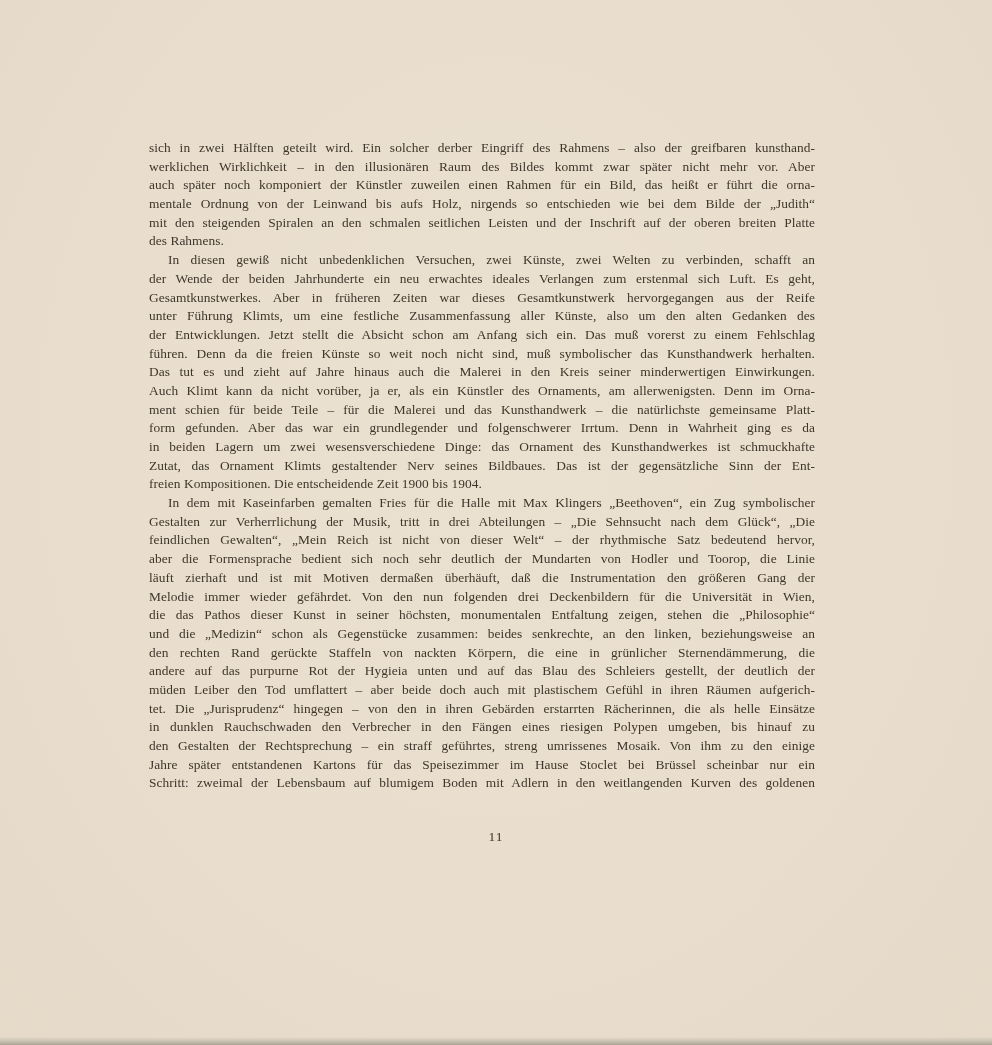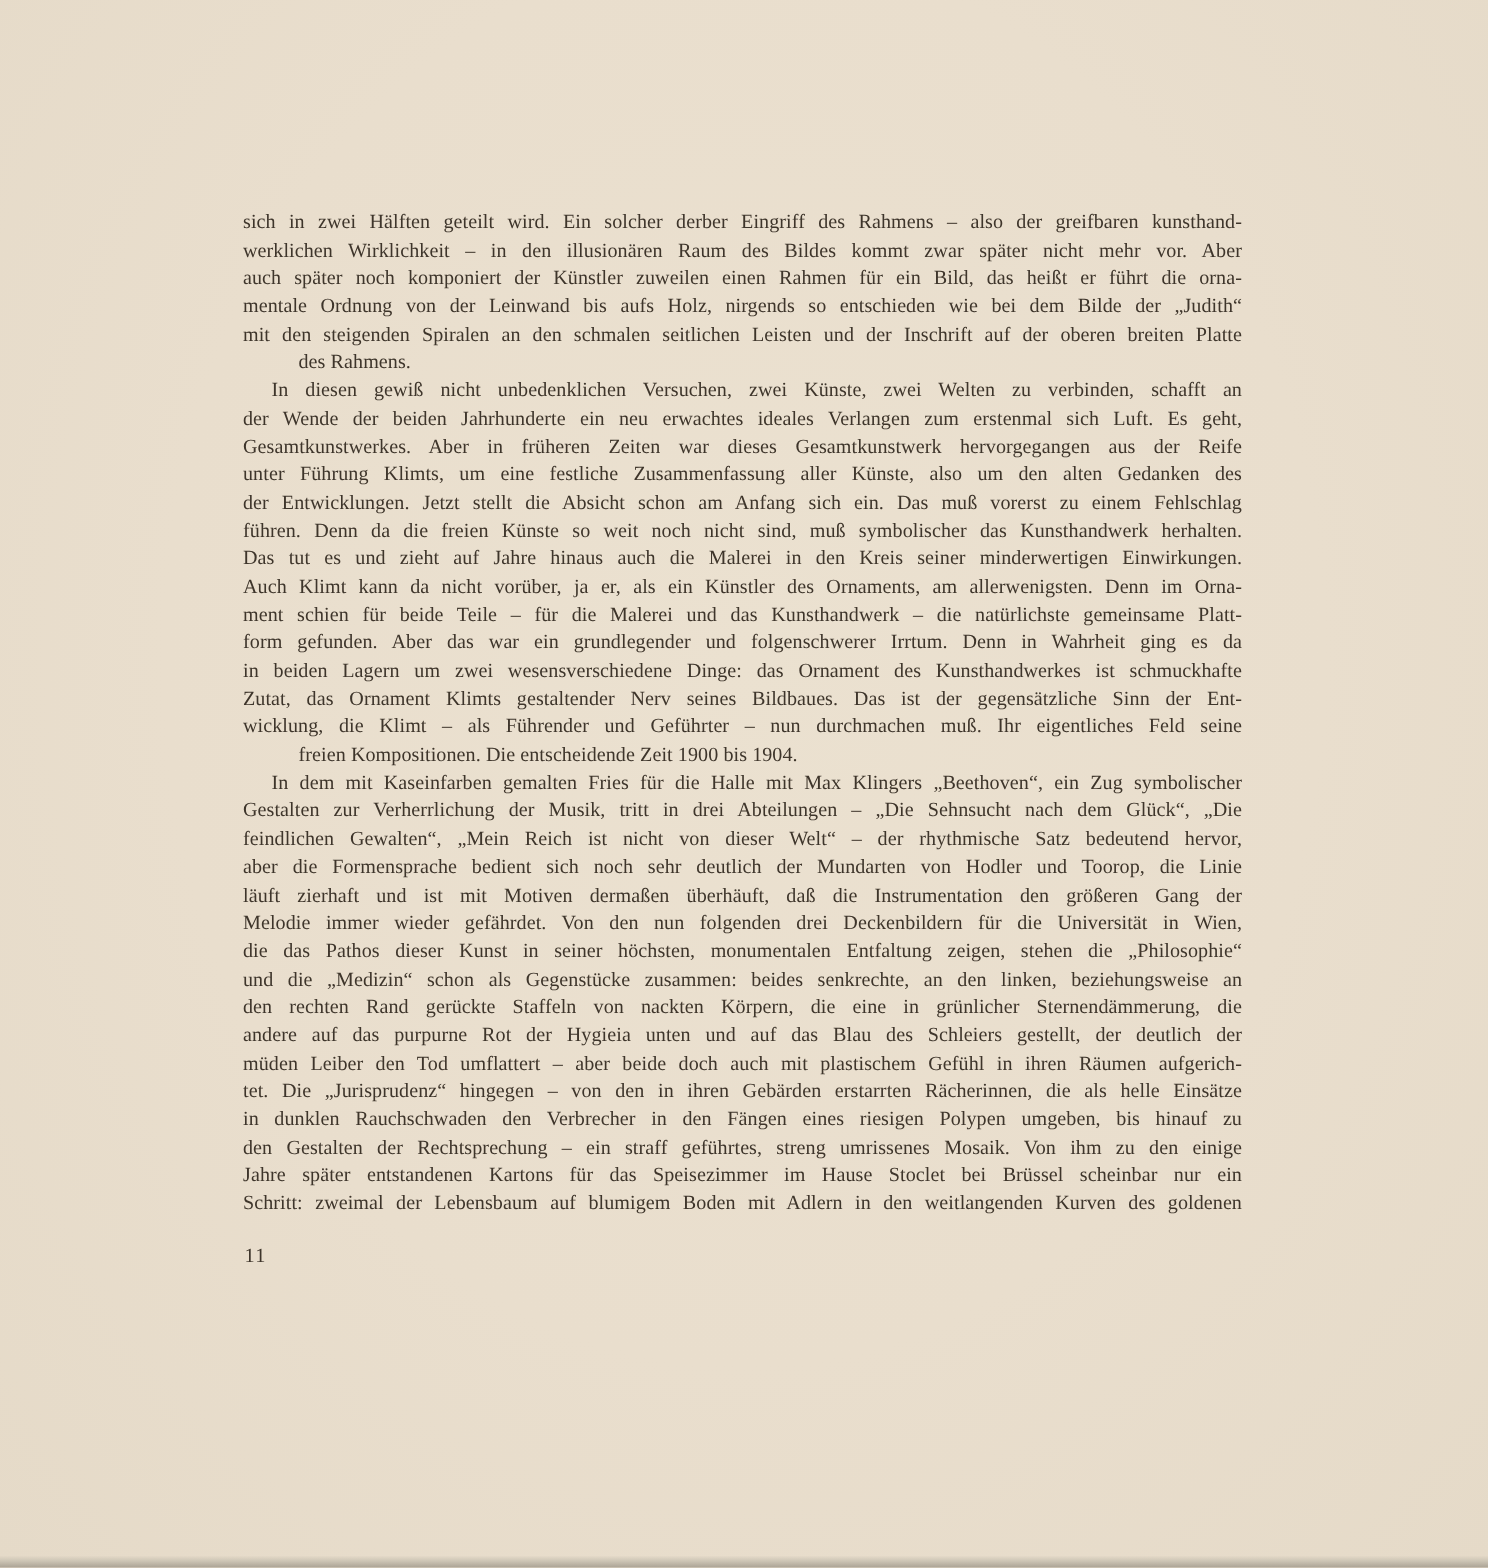--- a/index.html
+++ b/index.html
@@ -9,37 +9,37 @@
     overflow: hidden;
     position: relative;
     font-family: "Liberation Serif", "DejaVu Serif", serif;
   }
   .page {
     position: absolute; inset: 0;
     background: radial-gradient(ellipse at 50% 42%, #ebe1d0 0%, #e9decd 55%, #e5dac8 100%);
   }
   .text-block {
     position: absolute;
-    left: 162px; top: 139px; width: 666px;
+    left: 149px; top: 139px; width: 666px;
     color: #3e352b;
     font-size: 13.4px;
     line-height: 18.68px;
     letter-spacing: 0.05px;
   }
   .line {
     text-align: justify;
     text-align-last: justify;
     white-space: normal;
   }
-  .line.end { text-align-last: left; margin-left: 37px; }
+  .line.end { text-align-last: left; }
   .line.indent { text-indent: 19px; }
   .page-number {
     position: absolute;
     left: 163px; top: 829px; width: 666px;
-    text-align: left;
+    text-align: center;
     color: #3e352b;
     font-size: 13.5px;
     letter-spacing: 1px;
   }
   .bottom-edge {
     position: absolute;
     left: 0; bottom: 0; width: 992px; height: 8px;
     background: linear-gradient(to bottom, rgba(190,182,168,0) 0%, #cdc5b5 45%, #aba395 100%);
   }
 </style>
@@ -59,21 +59,20 @@
     <div class="line">Gesamtkunstwerkes. Aber in früheren Zeiten war dieses Gesamtkunstwerk hervorgegangen aus der Reife</div>
     <div class="line">unter Führung Klimts, um eine festliche Zusammenfassung aller Künste, also um den alten Gedanken des</div>
     <div class="line">der Entwicklungen. Jetzt stellt die Absicht schon am Anfang sich ein. Das muß vorerst zu einem Fehlschlag</div>
     <div class="line">führen. Denn da die freien Künste so weit noch nicht sind, muß symbolischer das Kunsthandwerk herhalten.</div>
     <div class="line">Das tut es und zieht auf Jahre hinaus auch die Malerei in den Kreis seiner minderwertigen Einwirkungen.</div>
     <div class="line">Auch Klimt kann da nicht vorüber, ja er, als ein Künstler des Ornaments, am allerwenigsten. Denn im Orna-</div>
     <div class="line">ment schien für beide Teile – für die Malerei und das Kunsthandwerk – die natürlichste gemeinsame Platt-</div>
     <div class="line">form gefunden. Aber das war ein grundlegender und folgenschwerer Irrtum. Denn in Wahrheit ging es da</div>
     <div class="line">in beiden Lagern um zwei wesensverschiedene Dinge: das Ornament des Kunsthandwerkes ist schmuckhafte</div>
     <div class="line">Zutat, das Ornament Klimts gestaltender Nerv seines Bildbaues. Das ist der gegensätzliche Sinn der Ent-</div>
-    <div class="line">wicklung, die Klimt – als Führender und Geführter – nun durchmachen muß. Ihr eigentliches Feld seine</div>
     <div class="line end">freien Kompositionen. Die entscheidende Zeit 1900 bis 1904.</div>
     <div class="line indent">In dem mit Kaseinfarben gemalten Fries für die Halle mit Max Klingers „Beethoven“, ein Zug symbolischer</div>
     <div class="line">Gestalten zur Verherrlichung der Musik, tritt in drei Abteilungen – „Die Sehnsucht nach dem Glück“, „Die</div>
     <div class="line">feindlichen Gewalten“, „Mein Reich ist nicht von dieser Welt“ – der rhythmische Satz bedeutend hervor,</div>
     <div class="line">aber die Formensprache bedient sich noch sehr deutlich der Mundarten von Hodler und Toorop, die Linie</div>
     <div class="line">läuft zierhaft und ist mit Motiven dermaßen überhäuft, daß die Instrumentation den größeren Gang der</div>
     <div class="line">Melodie immer wieder gefährdet. Von den nun folgenden drei Deckenbildern für die Universität in Wien,</div>
     <div class="line">die das Pathos dieser Kunst in seiner höchsten, monumentalen Entfaltung zeigen, stehen die „Philosophie“</div>
     <div class="line">und die „Medizin“ schon als Gegenstücke zusammen: beides senkrechte, an den linken, beziehungsweise an</div>
     <div class="line">den rechten Rand gerückte Staffeln von nackten Körpern, die eine in grünlicher Sternendämmerung, die</div>

